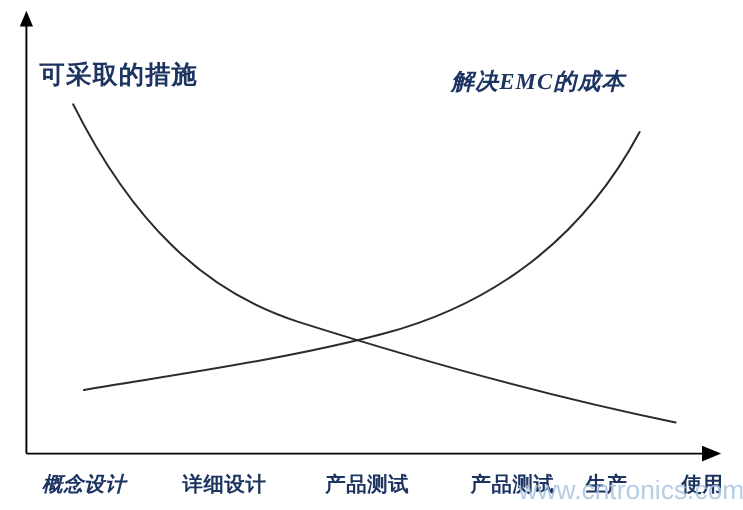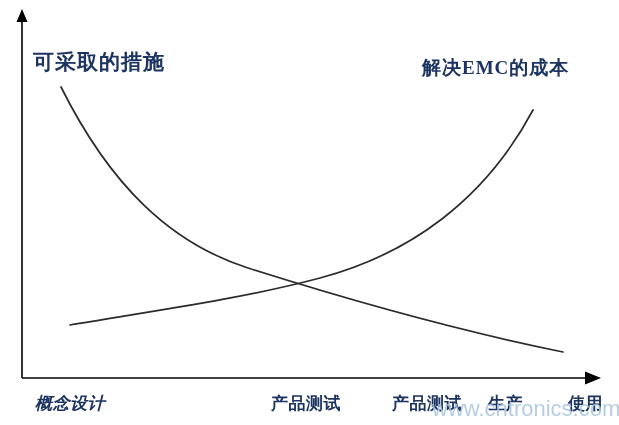--- a/index.html
+++ b/index.html
@@ -32,23 +32,24 @@
     font-weight: bold;
     white-space: nowrap;
     letter-spacing: 1px;
   }
   #label-measures {
     left: 33px;
     top: 48px;
     font-size: 21px;
   }
   #label-cost {
-    left: 422px;
+    left: 376px;
     top: 55px;
     font-size: 19px;
+    font-style: italic;
   }
   .axis-cat {
     position: absolute;
     top: 392px;
     color: #1c3461;
     font-family: "Liberation Serif", "DejaVu Serif", serif;
     font-weight: bold;
     font-size: 17px;
     white-space: nowrap;
     letter-spacing: 0.5px;
@@ -84,20 +85,21 @@
     <path d="M 61 87 C 110 185, 170 243, 248 268 C 330 294, 440 327, 563 352" fill="none" stroke="#2b2b2b" stroke-width="1.7" stroke-linecap="round"></path>
 
     <path d="M 70 325 C 160 310, 245 298, 320 278 C 410 254, 485 200, 533 110" fill="none" stroke="#2b2b2b" stroke-width="1.7" stroke-linecap="round"></path>
   </svg>
 
   <div class="label-text" id="label-measures">可采取的措施</div>
 
   <div class="label-text" id="label-cost">解决EMC的成本</div>
 
   <div class="axis-cat" style="left:35px;font-style:italic;">概念设计</div>
+  <div class="axis-cat" style="left:152px;">详细设计</div>
   <div class="axis-cat" style="left:271px;">产品测试</div>
   <div class="axis-cat" style="left:392px;">产品测试</div>
   <div class="axis-cat" style="left:488px;">生产</div>
   <div class="axis-cat" style="left:532px;margin-left:36px;">使用</div>
 
   <div id="watermark">www.cntronics.com</div>
 
 </div>
 
 </body></html>

